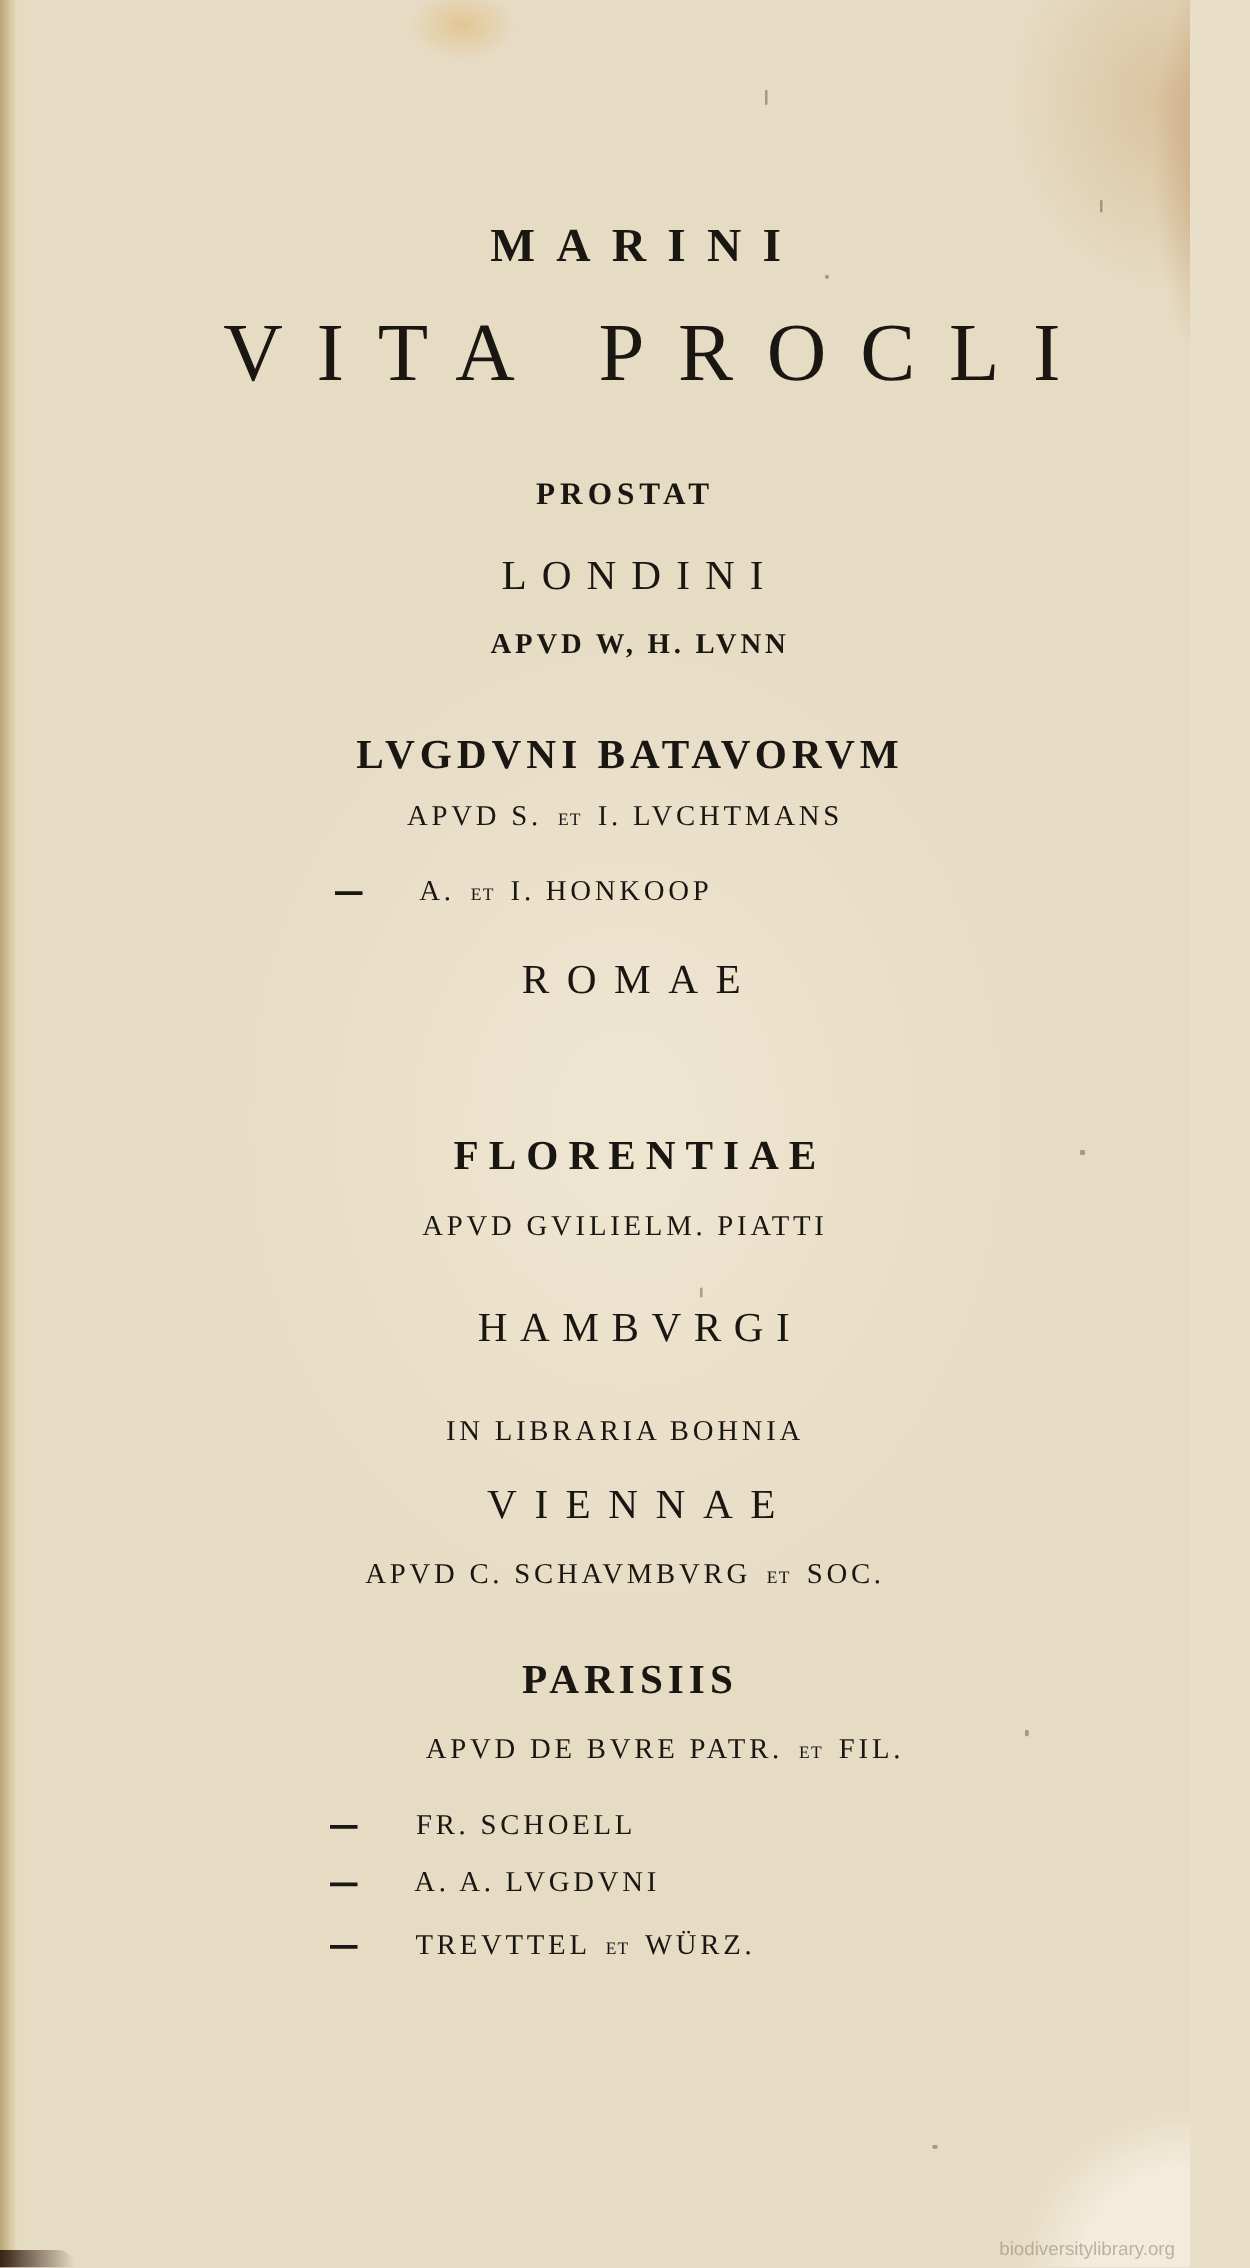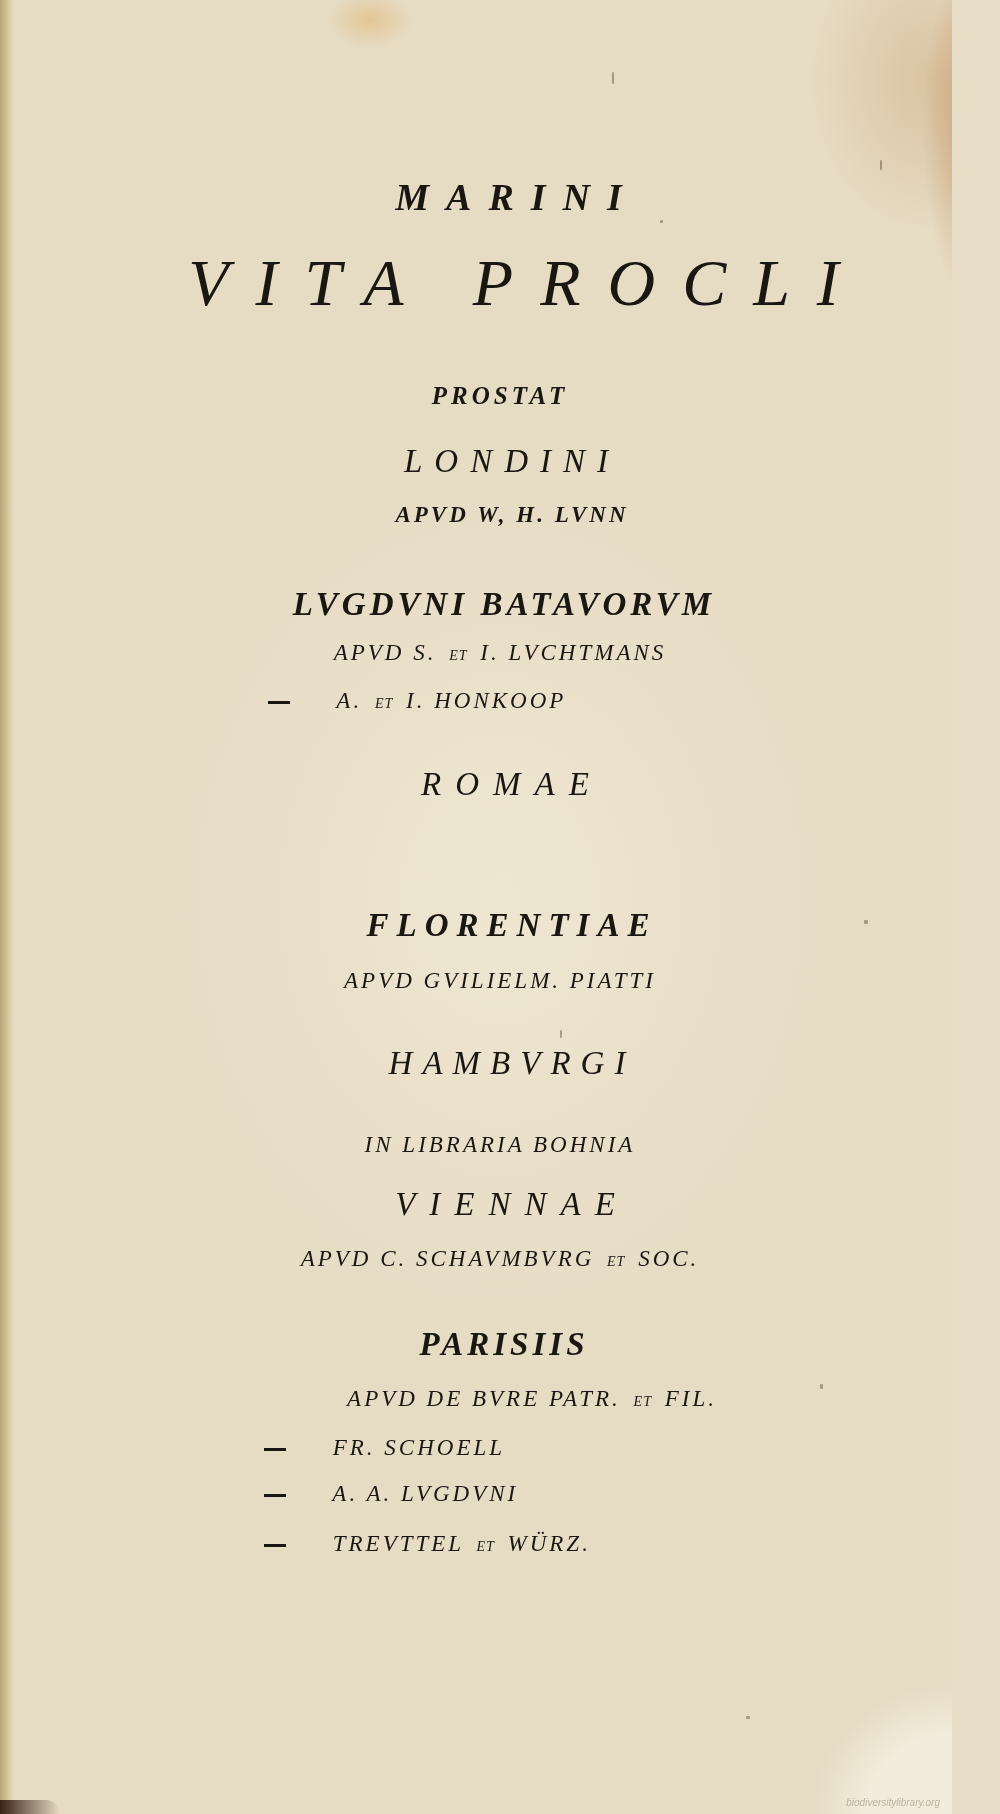--- a/index.html
+++ b/index.html
@@ -7,21 +7,20 @@
       width: 1000px; height: 1814px; overflow: hidden;
       background: #e9dfc9;
     }
     .page {
       position: relative; width: 952px; height: 1814px; overflow: hidden;
       background:
         radial-gradient(ellipse 90px 260px at 985px 130px, rgba(170,110,50,0.55), rgba(170,110,50,0) 70%),
         radial-gradient(ellipse 160px 200px at 930px 80px, rgba(190,140,80,0.30), rgba(190,140,80,0) 75%),
         radial-gradient(ellipse 60px 40px at 370px 20px, rgba(220,160,60,0.35), rgba(220,160,60,0) 70%),
         radial-gradient(ellipse 400px 500px at 500px 900px, #efe6d2, #e6dbc3 90%);
-      font-style: italic;
     }
     .spine {
       position: absolute; left: 0; top: 0; width: 14px; height: 1814px;
       background: linear-gradient(90deg, #b8a578 0%, #d9c9a0 60%, rgba(233,223,201,0) 100%);
     }
     .corner-dark {
       position: absolute; left: 0; bottom: 0; width: 60px; height: 14px;
       background: linear-gradient(90deg, #3a2418, rgba(58,36,24,0));
       border-top-right-radius: 20px;
     }
@@ -40,24 +39,24 @@
       white-space: nowrap; line-height: 1;
     }
     .l-author { top: 178px; font-size: 38px; letter-spacing: 17px; padding-left: 17px; font-weight: bold; }
     .l-title  { top: 250px; font-size: 66px; letter-spacing: 27px; padding-left: 27px; }
     .l-prostat{ top: 383px; font-size: 25px; letter-spacing: 4px; font-weight: bold; }
     .city { font-size: 33px; letter-spacing: 12px; padding-left: 12px; }
     .city.tight { letter-spacing: 4px; padding-left: 4px; }
     .pub  { font-size: 23px; letter-spacing: 3px; }
     .small-et { font-size: 14px; letter-spacing: 1px; margin: 0 4px; }
     .dash { display: inline-block; width: 22px; border-top: 3px solid #1a1612; vertical-align: middle; margin-right: 38px; }
-    .pub-indent { text-align: left; }
+    .pub-indent { text-align: left; margin-top: 12px; }
     .watermark {
       position: absolute; right: 12px; bottom: 6px;
-      font-family: "Liberation Sans", sans-serif; font-size: 10px;
+      font-family: "Liberation Sans", sans-serif; font-size: 15px;
       color: rgba(150,140,120,0.6);
     }
     .speck { position: absolute; background: rgba(90,70,50,0.45); border-radius: 1px; }
   </style>
 </head>
 <body>
 
 <div class="page">
   <div class="spine"></div>
   <div class="corner-dark"></div>

